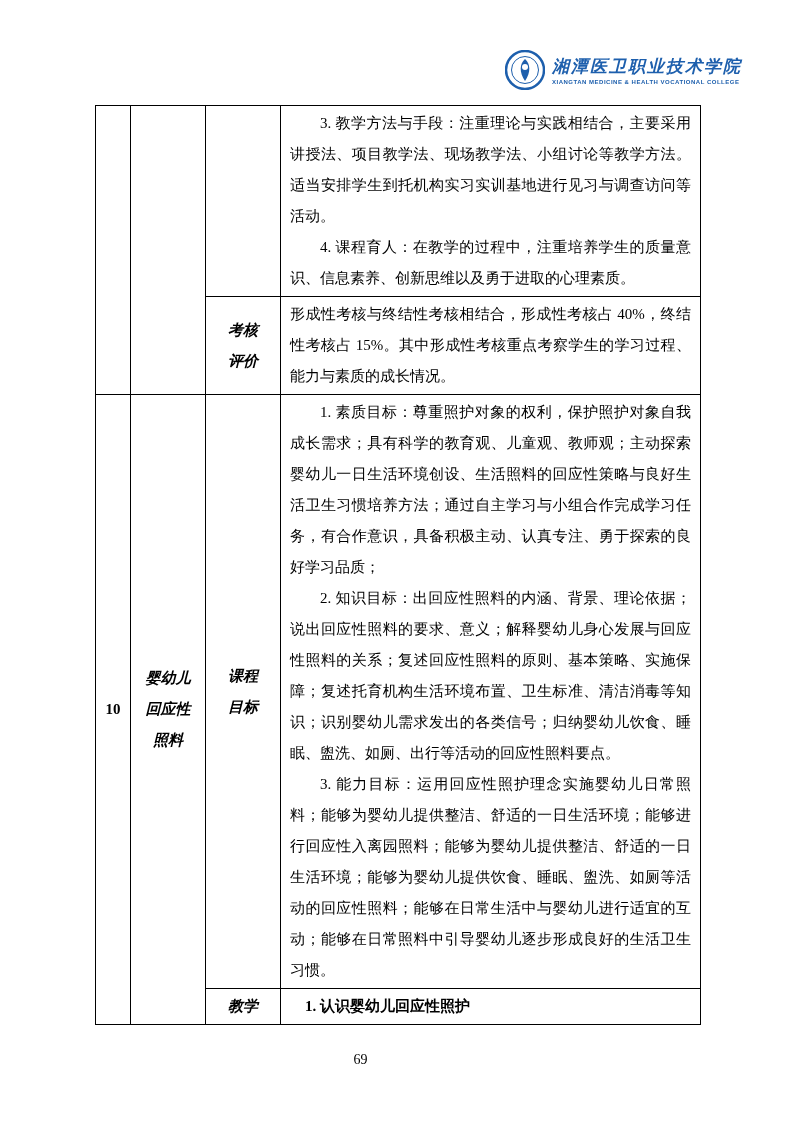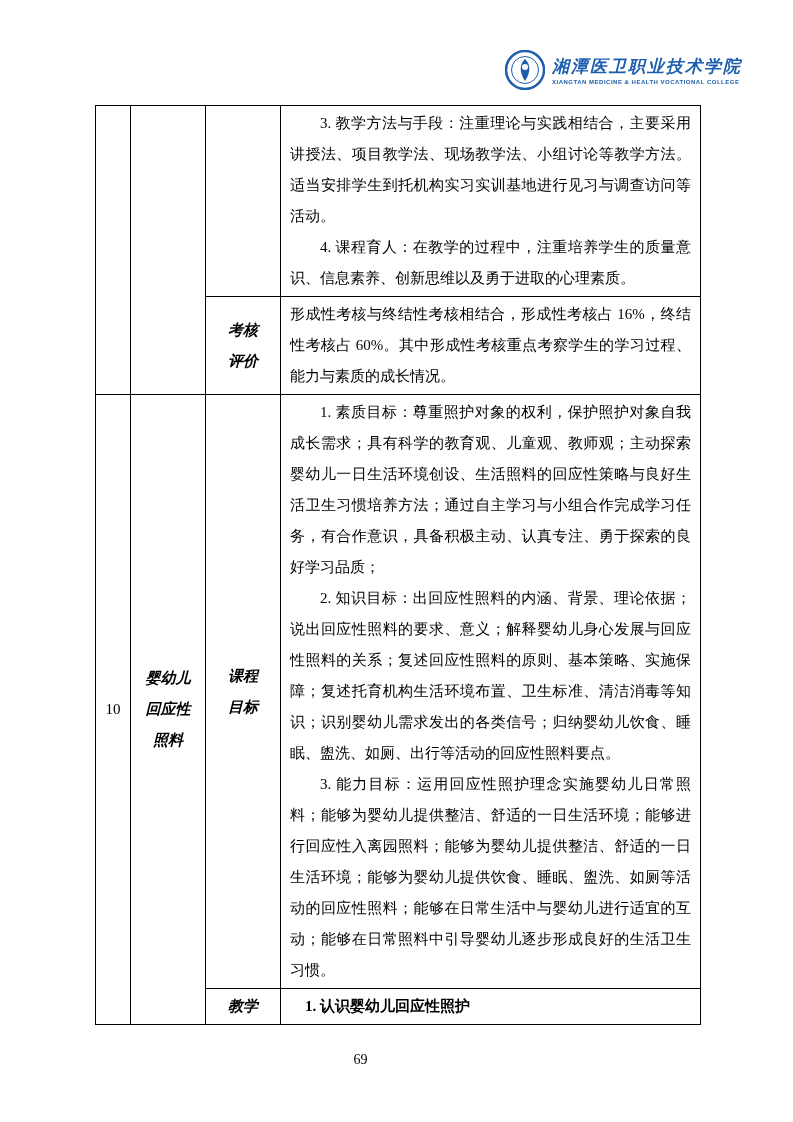--- a/index.html
+++ b/index.html
@@ -48,21 +48,21 @@
     vertical-align: top;
     word-break: break-all;
   }
   td.label {
     text-align: center;
     font-weight: 700;
     white-space: pre-line;
     padding: 2px 4px;
     font-style: italic;
   }
-  td.num { text-align: center; padding: 2px 2px; }
+  td.num { text-align: center; padding: 2px 2px; font-weight: bold; }
   p.para { margin: 0; text-indent: 2em; }
   p.noindent { margin: 0; text-indent: 0; }
   p.small-indent { margin: 0; text-indent: 1em; font-weight: bold; }
 
   
   .pagenum {
     position: absolute; top: 1052px; left: 0; width: 721px;
     text-align: center; font-size: 14px;
   }
 </style>
@@ -98,21 +98,21 @@
       <td class="label"></td>
       <td class="content">
         <p class="para">3. 教学方法与手段：注重理论与实践相结合，主要采用讲授法、项目教学法、现场教学法、小组讨论等教学方法。适当安排学生到托机构实习实训基地进行见习与调查访问等活动。</p>
         <p class="para">4. 课程育人：在教学的过程中，注重培养学生的质量意识、信息素养、创新思维以及勇于进取的心理素质。</p>
       </td>
     </tr>
     <tr>
       <td class="label">考核
 评价</td>
       <td class="content">
-        <p class="noindent">形成性考核与终结性考核相结合，形成性考核占 16%，终结性考核占 60%。其中形成性考核重点考察学生的学习过程、能力与素质的成长情况。</p>
+        <p class="noindent">形成性考核与终结性考核相结合，形成性考核占 40%，终结性考核占 15%。其中形成性考核重点考察学生的学习过程、能力与素质的成长情况。</p>
       </td>
     </tr>
     <tr>
       <td class="num" rowspan="2">10</td>
       <td class="label" rowspan="2">婴幼儿
 回应性
 照料</td>
       <td class="label">课程
 目标</td>
       <td class="content">

